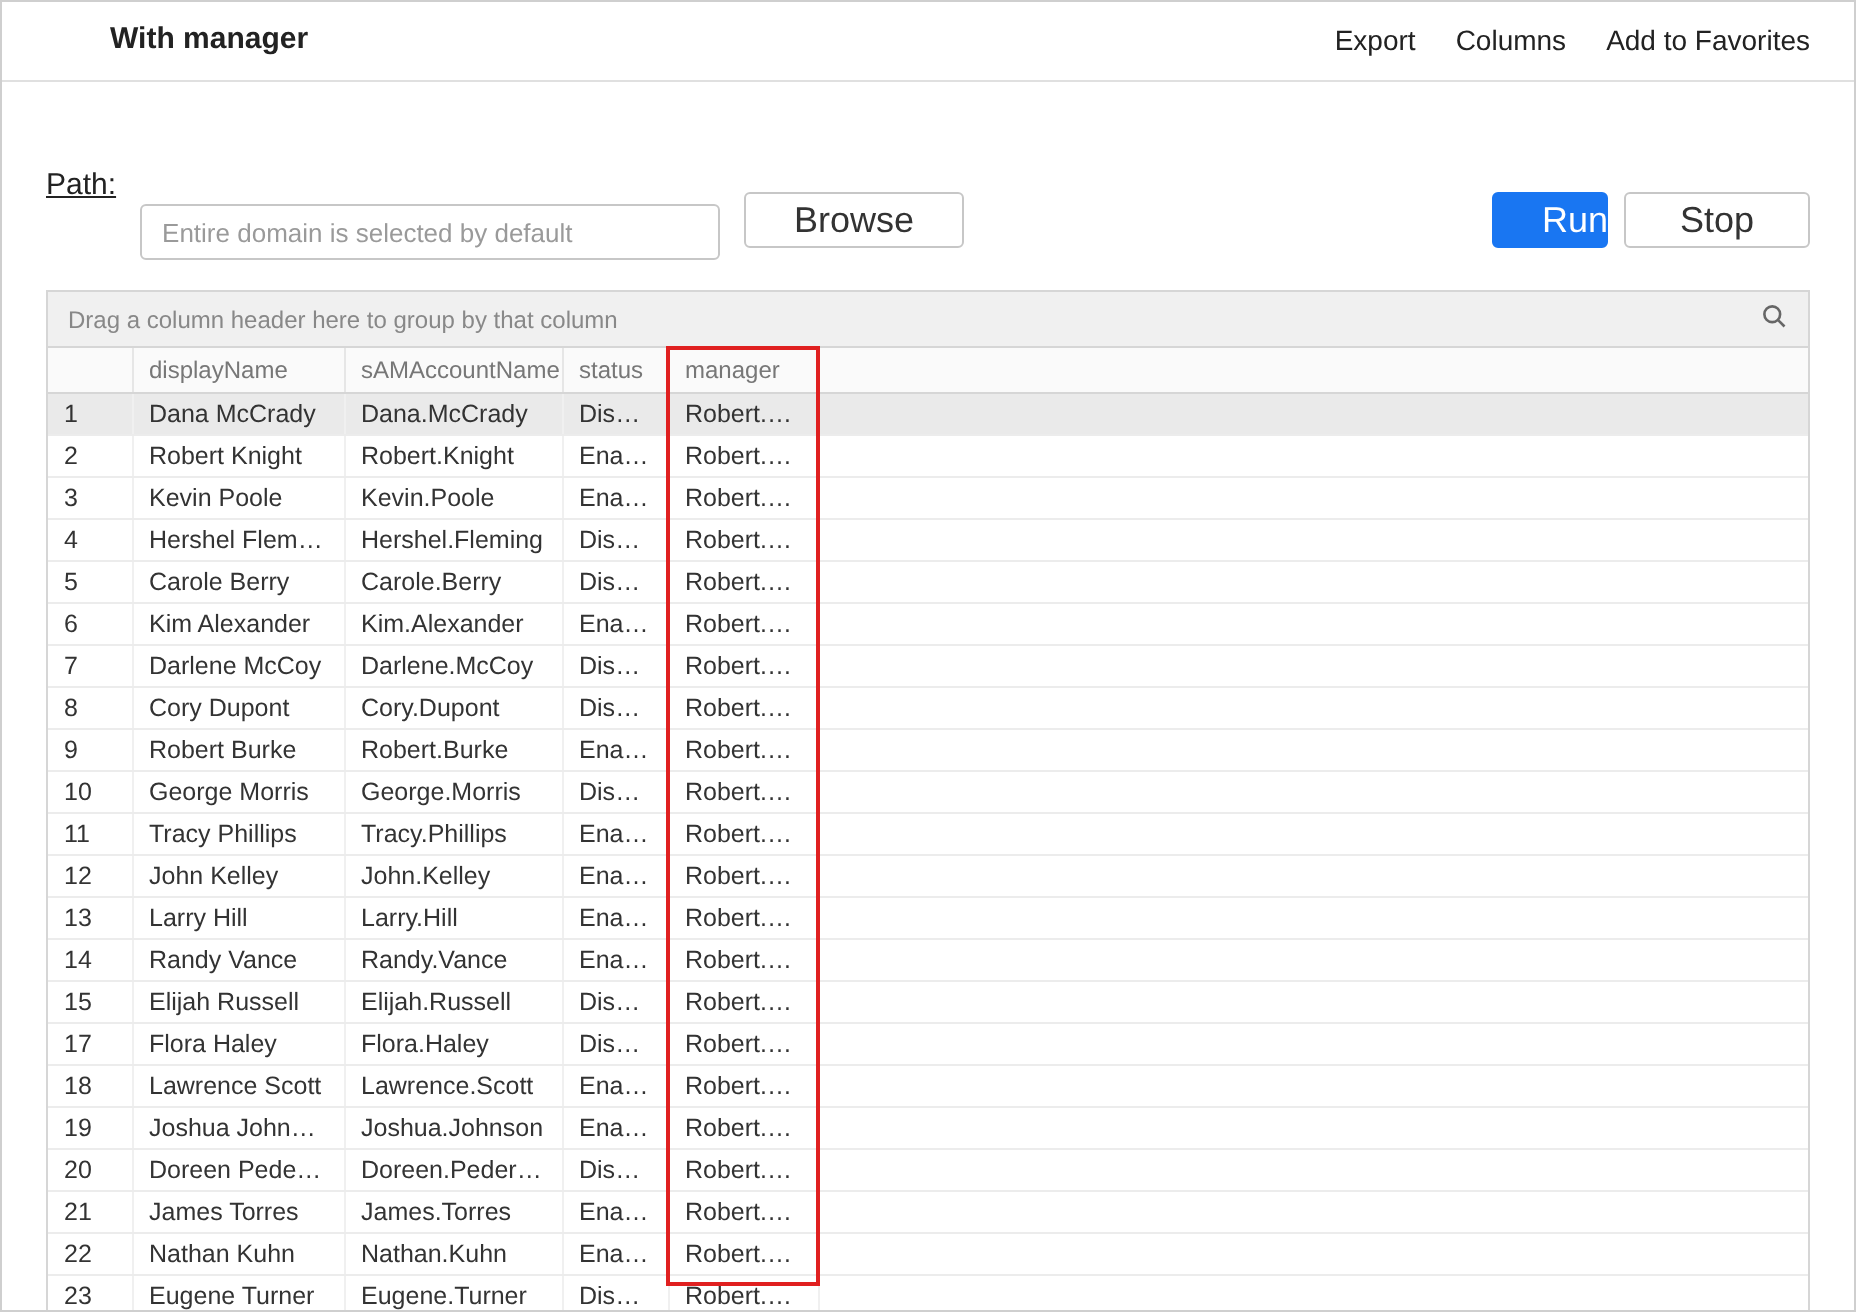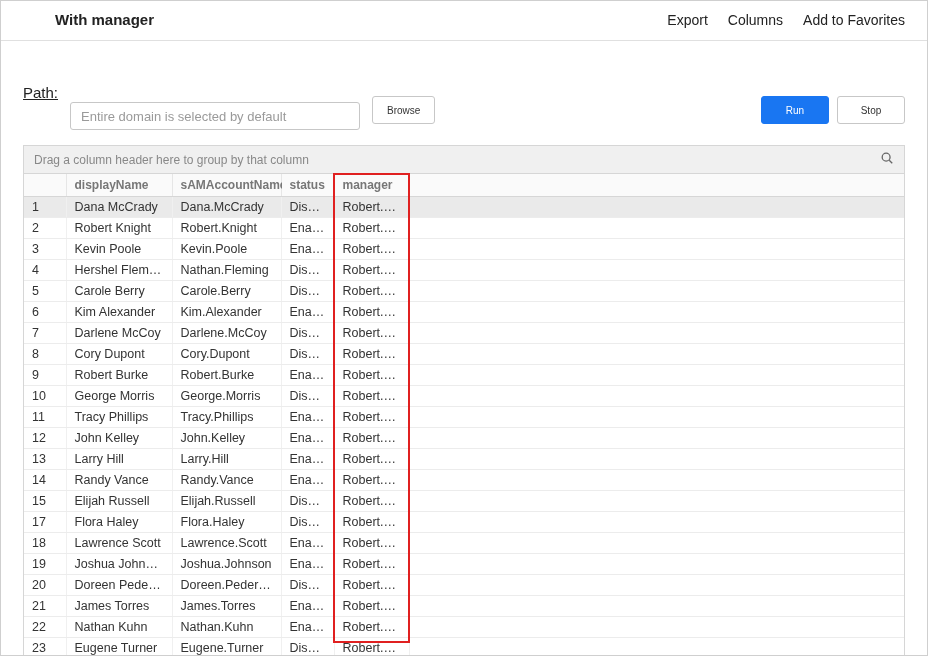--- a/index.html
+++ b/index.html
@@ -53,36 +53,36 @@
     border: 1px solid #c7c7c7;
     border-radius: 3px;
     padding: 0 10px;
     font-size: 13px;
     color: #888;
     margin-top: 47px;
   }
   .path-input::placeholder { color: #9a9a9a; }
   .btn {
     height: 28px;
-    padding: 0 14px;
+    padding: 0 24px;
     border: 1px solid #c7c7c7;
     border-radius: 3px;
     background: #fff;
-    font-size: 10px;
+    font-size: 18px;
     color: #333;
     cursor: pointer;
     margin-top: 35px;
   }
   .btn-primary {
     background: #1976f2;
     color: #fff;
     border-color: #1976f2;
-    width: 68px;
-  }
-  .btn-stop { width: 68px; }
+    width: 58px;
+  }
+  .btn-stop { width: 93px; }
   .run-stop {
     margin-left: auto;
     display: flex;
     gap: 8px;
   }
   
   .grid-wrap {
     margin: 1px 22px 0 22px;
     border: 1px solid #d6d6d6;
     height: 520px;
@@ -115,21 +115,21 @@
     border-collapse: collapse;
     width: 100%;
     table-layout: fixed;
   }
   table.grid thead th {
     position: sticky;
     top: 0;
     background: #fafafa;
     border-bottom: 1px solid #d6d6d6;
     border-right: 1px solid #e6e6e6;
-    font-weight: 700;
+    font-weight: 400;
     color: #777;
     text-align: left;
     padding: 4px 8px;
     font-size: 12px;
     height: 22px;
   }
   table.grid tbody td {
     border-bottom: 1px solid #ececec;
     border-right: 1px solid #f0f0f0;
     padding: 3px 8px;
@@ -231,21 +231,21 @@
               <td class="col-num">3</td>
               <td>Kevin Poole</td>
               <td>Kevin.Poole</td>
               <td>Enabled</td>
               <td>Robert.Allen</td>
               <td class="col-rest"></td>
             </tr>
             <tr>
               <td class="col-num">4</td>
               <td>Hershel Fleming</td>
-              <td>Nathan.Fleming</td>
+              <td>Hershel.Fleming</td>
               <td>Disabled</td>
               <td>Robert.Allen</td>
               <td class="col-rest"></td>
             </tr>
             <tr>
               <td class="col-num">5</td>
               <td>Carole Berry</td>
               <td>Carole.Berry</td>
               <td>Disabled</td>
               <td>Robert.Allen</td>

